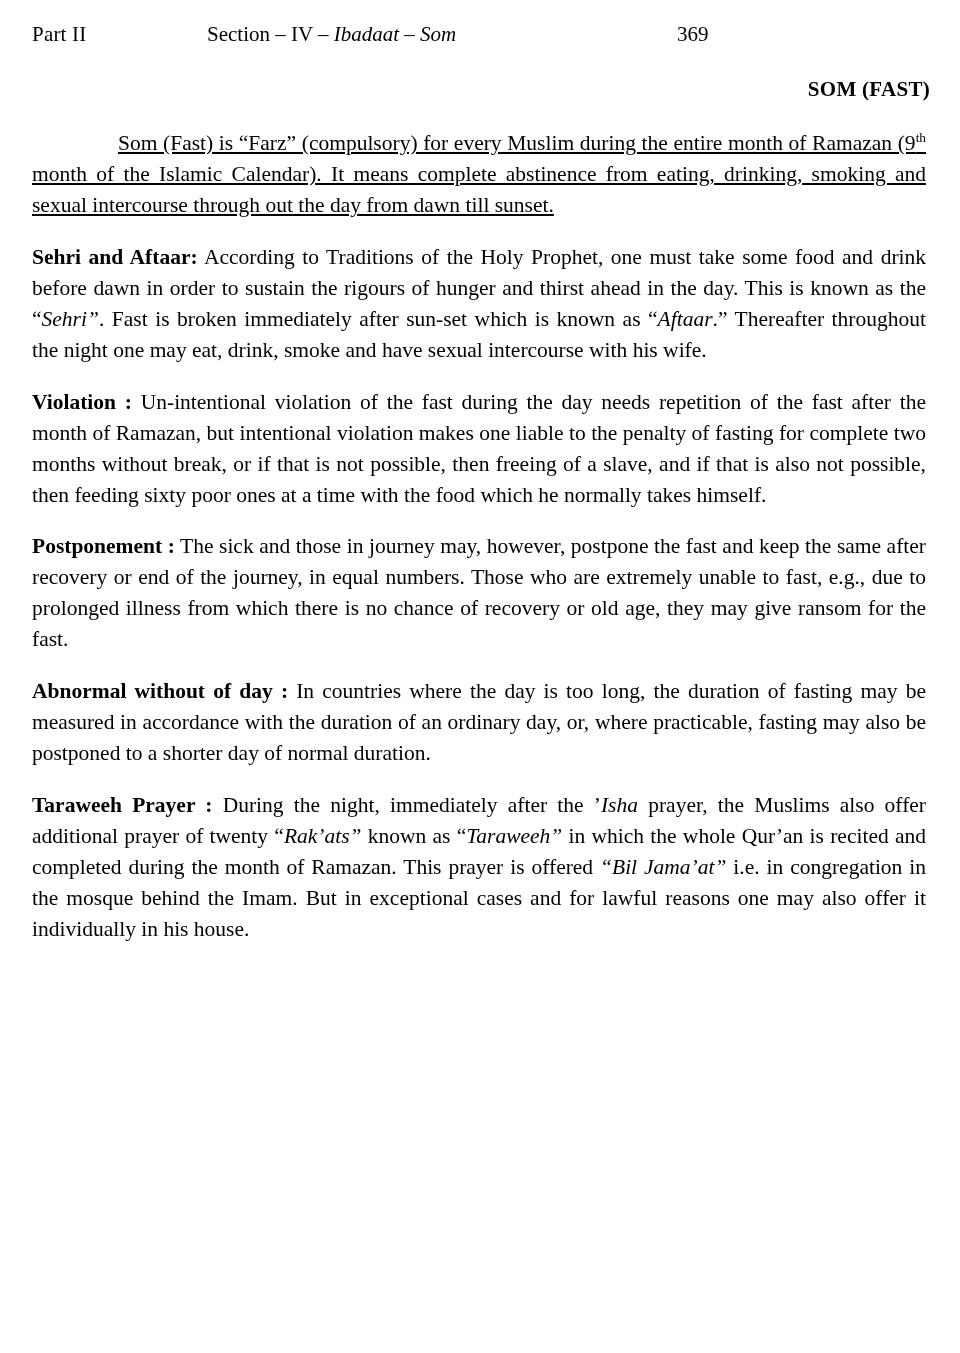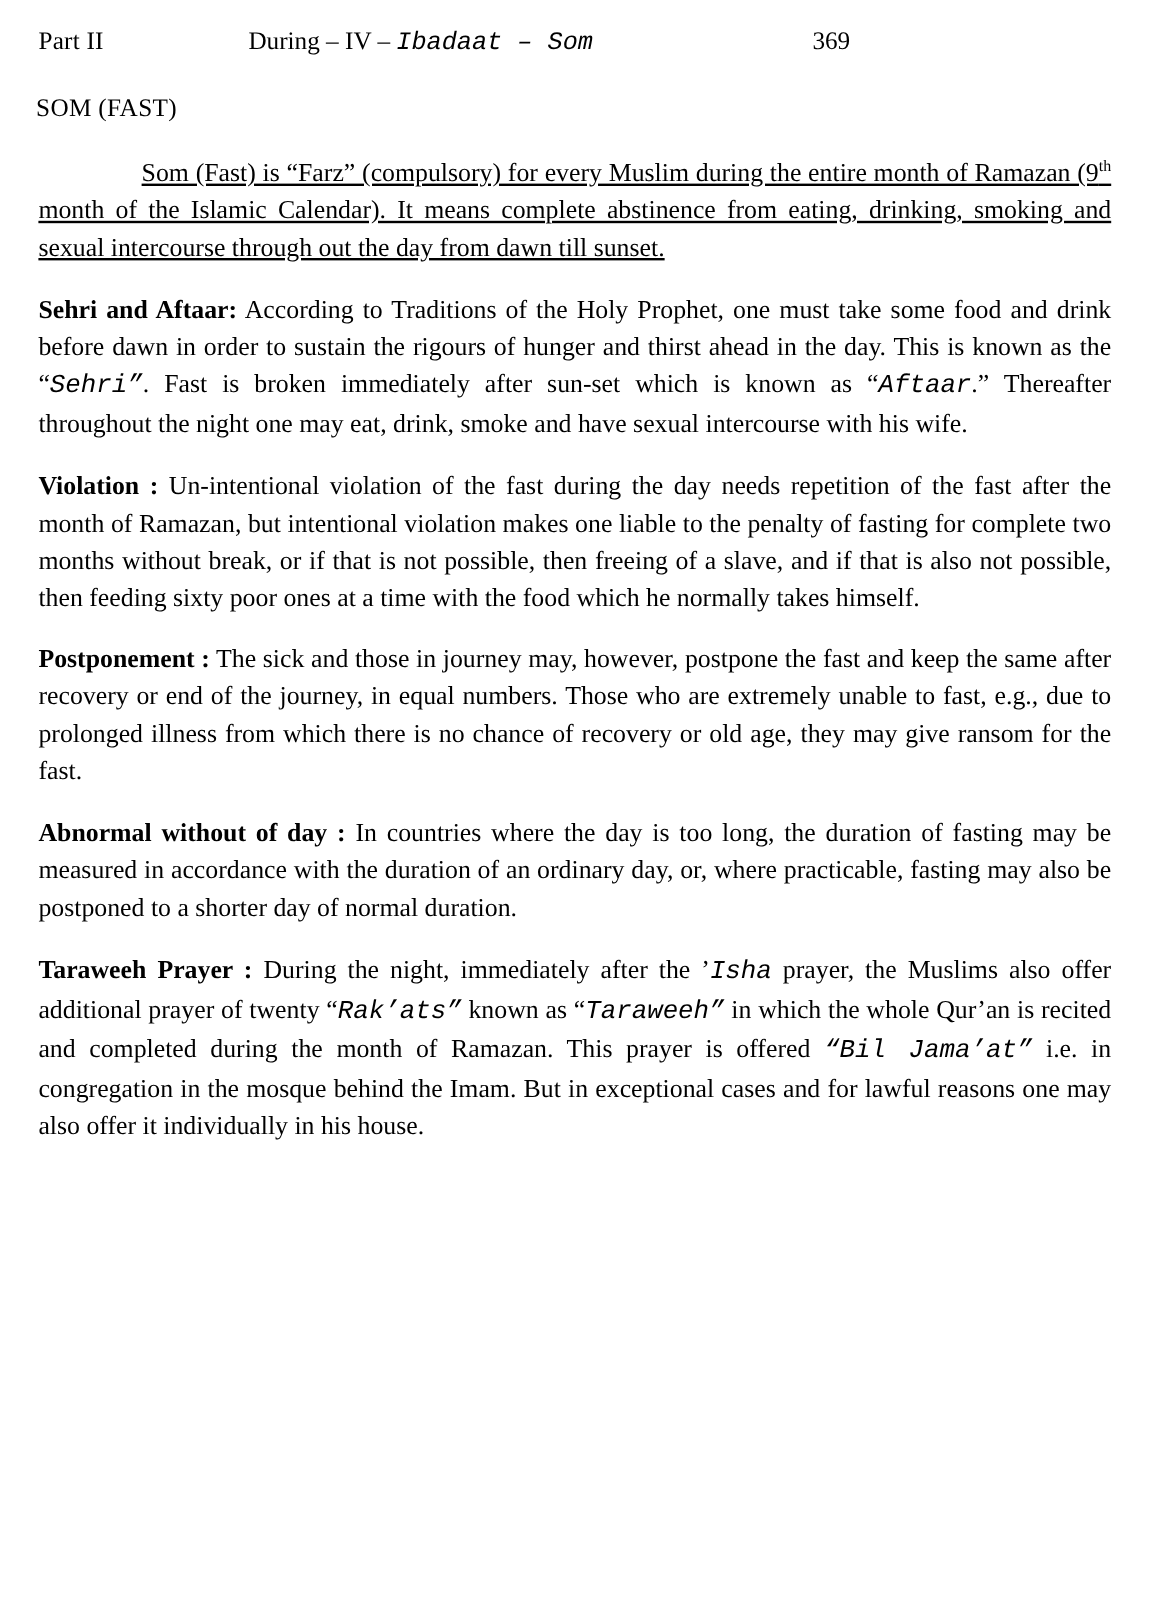--- a/index.html
+++ b/index.html
@@ -38,22 +38,22 @@
     width: 470px;
   }
   .header .section .ital {
     font-style: italic;
   }
   .header .pageno {
     flex: 0 0 auto;
     font-size: 21px;
   }
   .title {
-    text-align: left;
-    font-weight: normal;
+    text-align: right;
+    font-weight: bold;
     font-size: 21px;
     letter-spacing: 0.3px;
     margin: 0 0 26px 0;
   }
   .para {
     font-size: 21.5px;
     line-height: 1.44;
     text-align: justify;
     text-justify: inter-word;
     margin: 0 0 21px 0;
@@ -61,37 +61,36 @@
   }
   .para.first {
     text-indent: 86px;
     text-decoration: underline;
   }
   .lead {
     font-weight: bold;
   }
   .ital {
     font-style: italic;
-    font-family: Liberation Mono, monospace;
   }
   sup {
     font-size: 0.62em;
     vertical-align: super;
     line-height: 0;
   }
   .para-block { margin: 0; }
 </style>
 </head>
 <body>
 
 <div class="page">
 
   <div class="header">
     <span class="part">Part II</span>
-    <span class="section"><span>During – IV – </span><span class="ital">Ibadaat – Som</span></span>
+    <span class="section"><span>Section – IV – </span><span class="ital">Ibadaat – Som</span></span>
     <span class="pageno">369</span>
   </div>
 
   <h1 class="title">SOM (FAST)</h1>
 
   <div class="para-block">
       <p class="para first"><span>Som (Fast) is “Farz” (compulsory) for every Muslim during the entire month of Ramazan (9</span><sup>th</sup><span> month of the Islamic Calendar). It means complete abstinence from eating, drinking, smoking and sexual intercourse through out the day from dawn till sunset.</span></p>
       <p class="para"><span class="lead">Sehri and Aftaar:</span><span> According to Traditions of the Holy Prophet, one must take some food and drink before dawn in order to sustain the rigours of hunger and thirst ahead in the day. This is known as the “</span><span class="ital">Sehri”</span><span>. Fast is broken immediately after sun-set which is known as “</span><span class="ital">Aftaar</span><span>.” Thereafter throughout the night one may eat, drink, smoke and have sexual intercourse with his wife.</span></p>
       <p class="para"><span class="lead">Violation :</span><span> Un-intentional violation of the fast during the day needs repetition of the fast after the month of Ramazan, but intentional violation makes one liable to the penalty of fasting for complete two months without break, or if that is not possible, then freeing of a slave, and if that is also not possible, then feeding sixty poor ones at a time with the food which he normally takes himself.</span></p>
       <p class="para"><span class="lead">Postponement :</span><span> The sick and those in journey may, however, postpone the fast and keep the same after recovery or end of the journey, in equal numbers. Those who are extremely unable to fast, e.g., due to prolonged illness from which there is no chance of recovery or old age, they may give ransom for the fast.</span></p>

